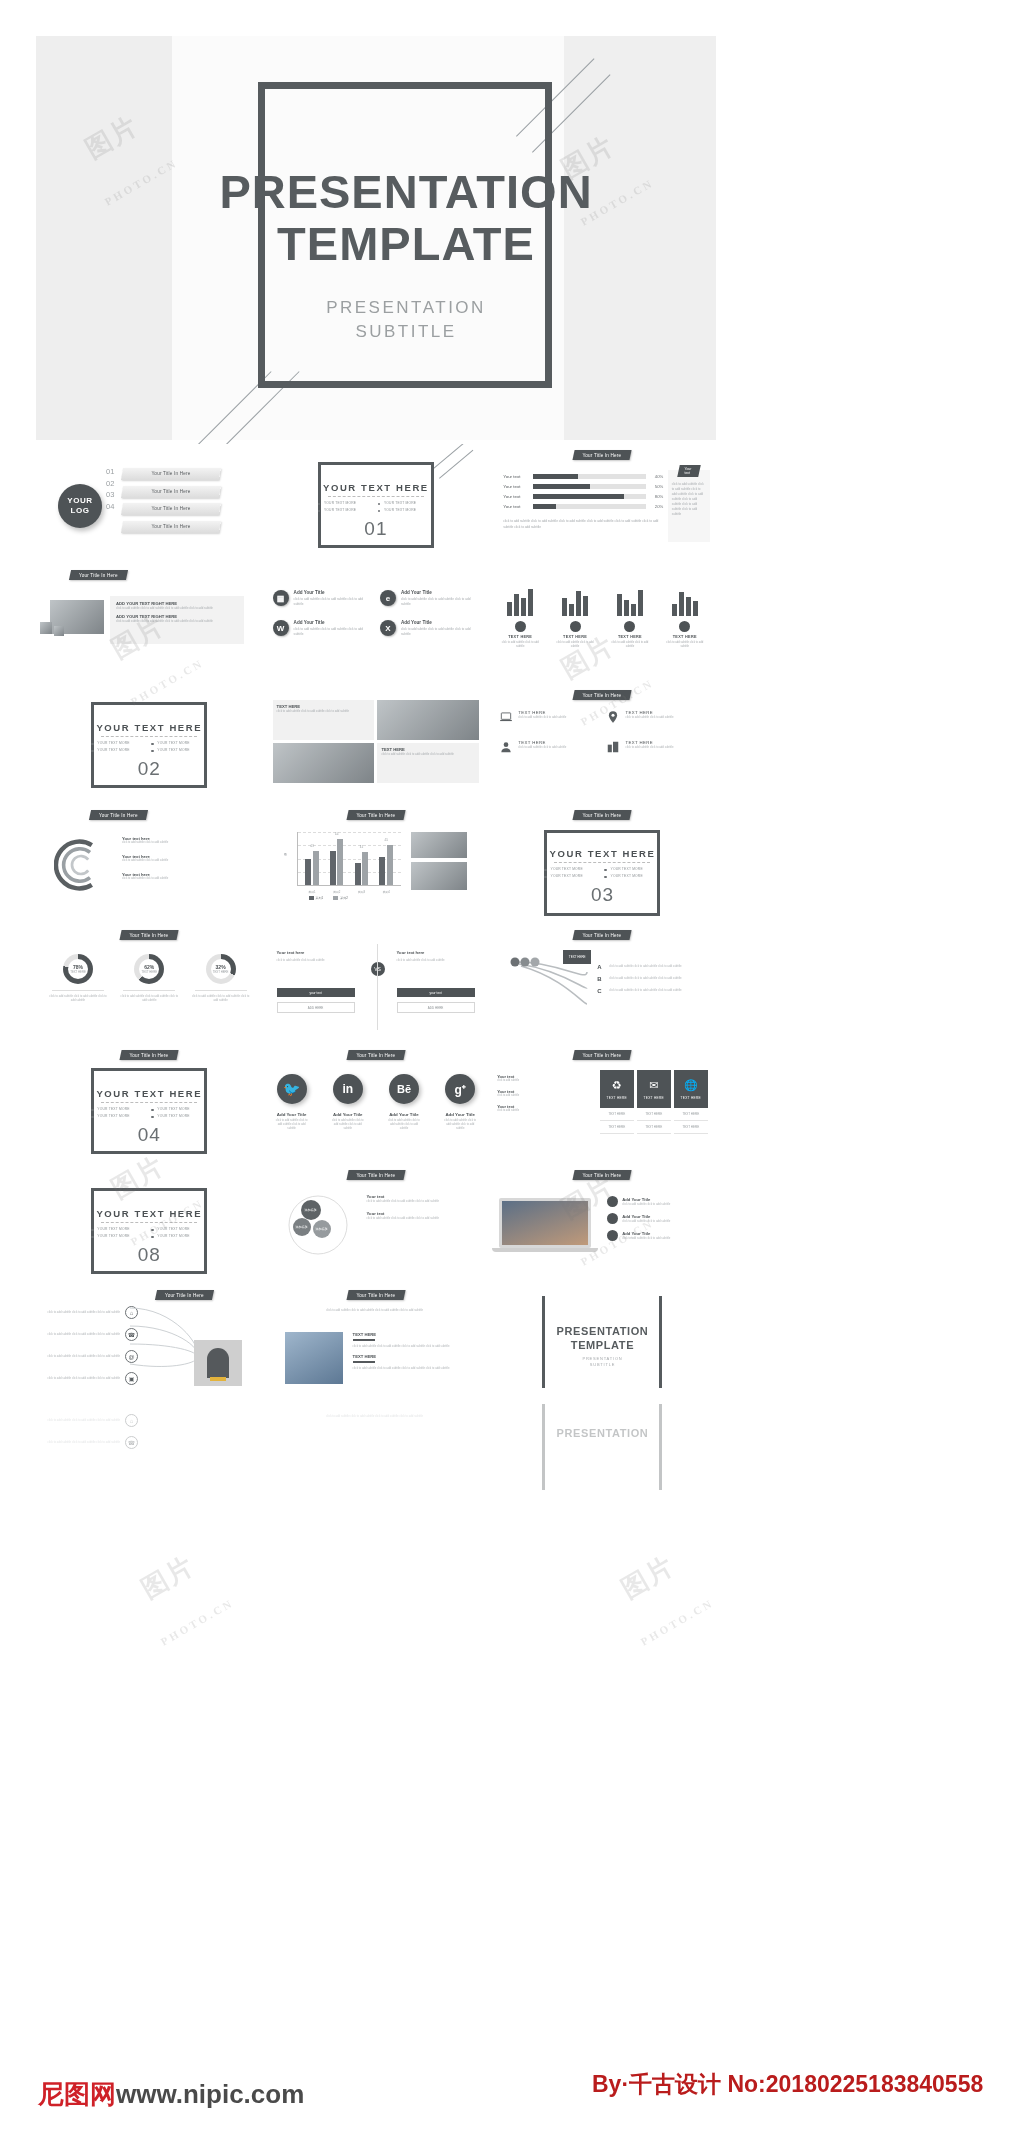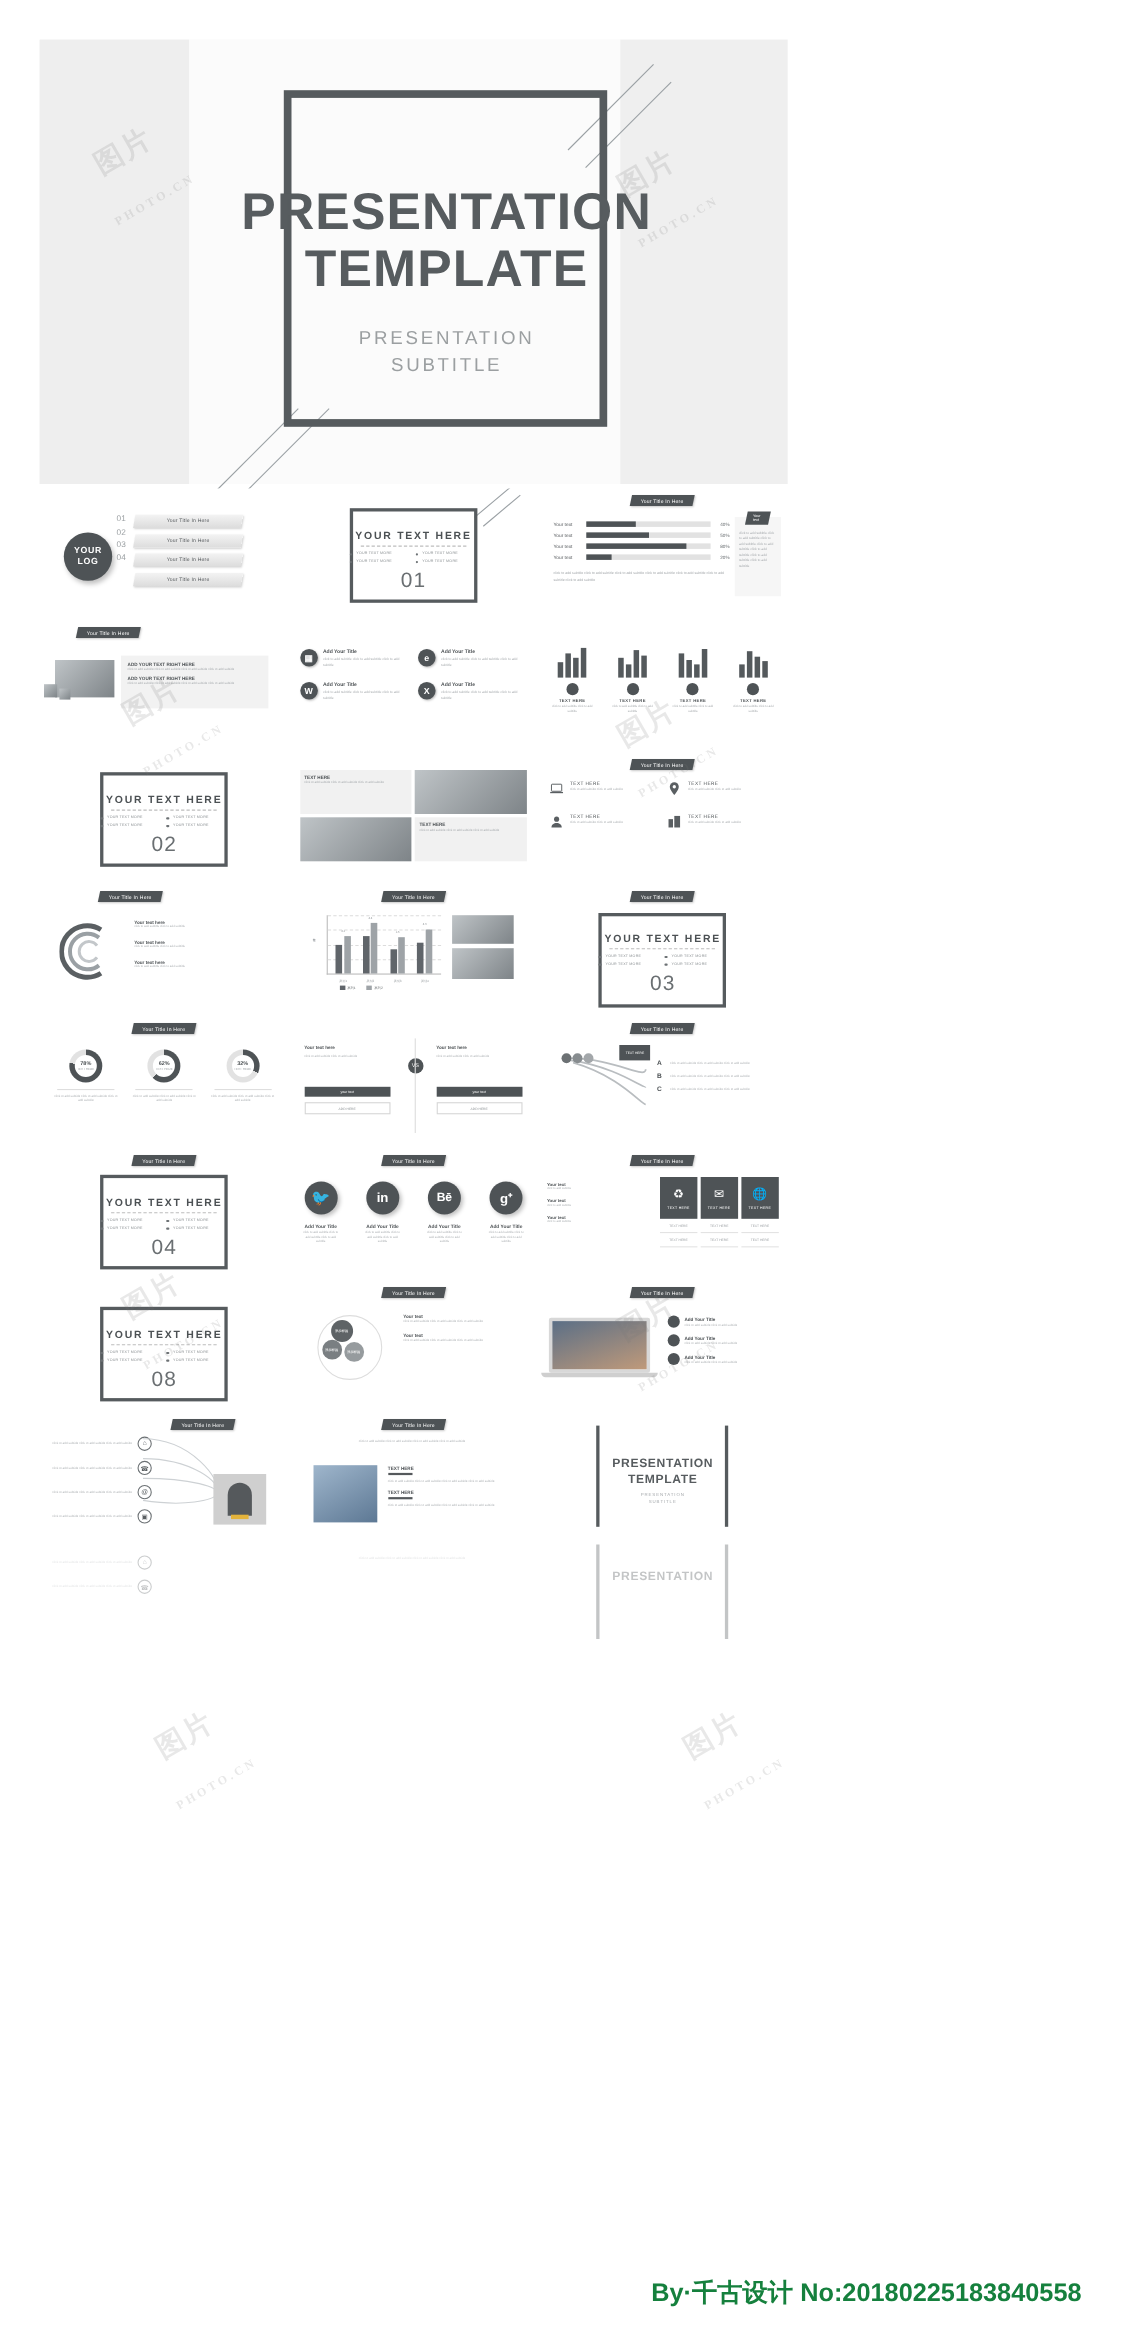--- a/index.html
+++ b/index.html
@@ -160,21 +160,21 @@
   
   .blob { font-size:2.8px; line-height:4.2px; color:#b0b4b7; }
   .hline { border-top:1px solid #dedede; }
 
   
   .wm { position:absolute; color:rgba(120,120,120,.17); font-size:26px; font-weight:bold; pointer-events:none;
         font-family:"Liberation Serif", serif; letter-spacing:2px; transform:rotate(-30deg); white-space:nowrap; }
   .wm-small { font-size:11px; letter-spacing:3px; }
   .footer-wm { position:absolute; left:38px; bottom:18px; font-size:26px; font-weight:bold; color:#4a4a4a; letter-spacing:0; }
   .footer-wm .red { color:#cf2128; }
-  .footer-by { position:absolute; left:592px; bottom:30px; font-size:23px; font-weight:bold; color:#15803d; white-space:nowrap; }
+  .footer-by { position:absolute; left:592px; bottom:30px; font-size:23px; font-weight:bold; color:#b91c1c; white-space:nowrap; }
   .bottom-fade { position:absolute; left:36px; right:36px; bottom:0; height:118px; background:#ffffff; opacity:.72; pointer-events:none; }
 </style>
 </head>
 <body>
 
 <div class="page">
 
   <div class="cover">
     <div class="cover-left"></div>
     <div class="cover-mid"></div>
@@ -906,15 +906,18 @@
   <div class="wm wm-small" style="left:126px;top:1216px;">PHOTO.CN</div>
   <div class="wm" style="left:560px;top:1180px;">图片</div>
   <div class="wm wm-small" style="left:576px;top:1236px;">PHOTO.CN</div>
   <div class="wm" style="left:140px;top:1560px;">图片</div>
   <div class="wm wm-small" style="left:156px;top:1616px;">PHOTO.CN</div>
   <div class="wm" style="left:620px;top:1560px;">图片</div>
   <div class="wm wm-small" style="left:636px;top:1616px;">PHOTO.CN</div>
 
   <div class="bottom-fade"></div>
 
+  <div class="footer-wm">
+    <span class="red">尼图网</span><span>www.nipic.com</span>
+  </div>
   <div class="footer-by">By·千古设计  No:20180225183840558</div>
 
 </div>
 
 </body></html>

